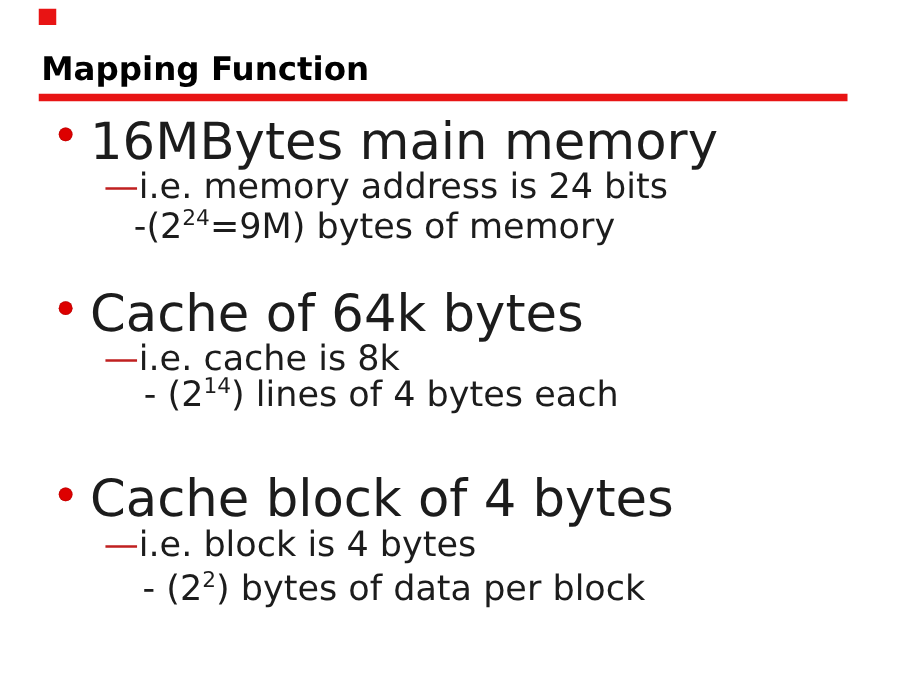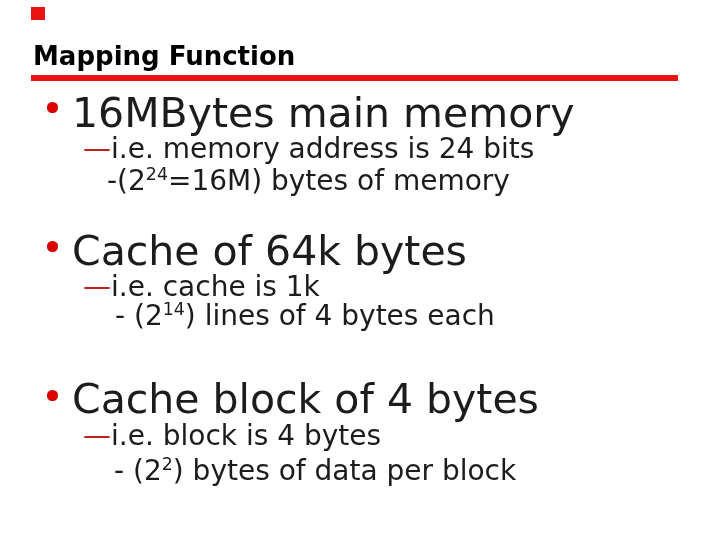--- a/index.html
+++ b/index.html
@@ -59,25 +59,25 @@
 
 <div>
 
   <div class="abs corner-square"></div>
   <div class="abs slide-title">Mapping Function</div>
   <div class="abs title-rule"></div>
 
   <span class="abs dot" style="top:102px"></span>
   <div class="abs h" style="top:93px">16MBytes main memory</div>
   <div class="abs s" style="top:135px"><span class="dash">—</span><span>i.e. memory address is 24 bits</span></div>
-  <div class="abs s" style="top:167px;left:107px"><span>-(2</span><span class="sup">24</span><span>=16M) bytes of memory</span></div>
+  <div class="abs s" style="top:167px;left:107px"><span>-(2</span><span class="sup">24</span><span>=9M) bytes of memory</span></div>
 
   <span class="abs dot" style="top:241px"></span>
   <div class="abs h" style="top:231px">Cache of 64k bytes</div>
-  <div class="abs s" style="top:273px"><span class="dash">—</span><span>i.e. cache is 1k</span></div>
+  <div class="abs s" style="top:273px"><span class="dash">—</span><span>i.e. cache is 8k</span></div>
   <div class="abs s" style="top:302px;left:115px"><span>- (2</span><span class="sup">14</span><span>) lines of 4 bytes each</span></div>
 
   <span class="abs dot" style="top:390px"></span>
   <div class="abs h" style="top:379px">Cache block of 4 bytes</div>
   <div class="abs s" style="top:422px"><span class="dash">—</span><span>i.e. block is 4 bytes</span></div>
   <div class="abs s" style="top:457px;left:114px"><span>- (2</span><span class="sup">2</span><span>) bytes of data per block</span></div>
 
 </div>
 
 </body></html>

